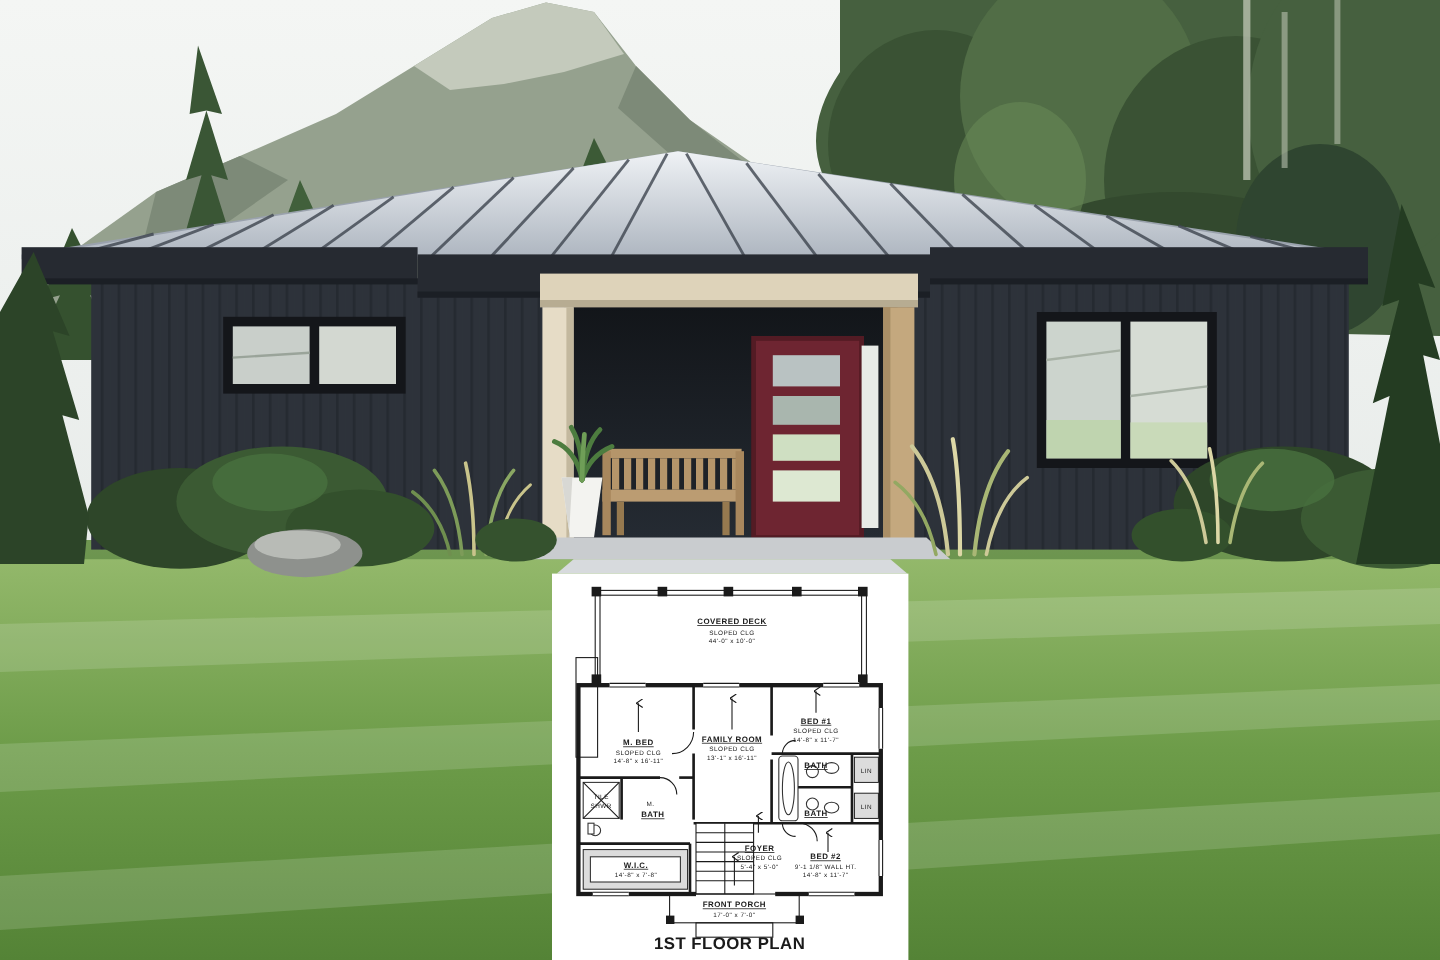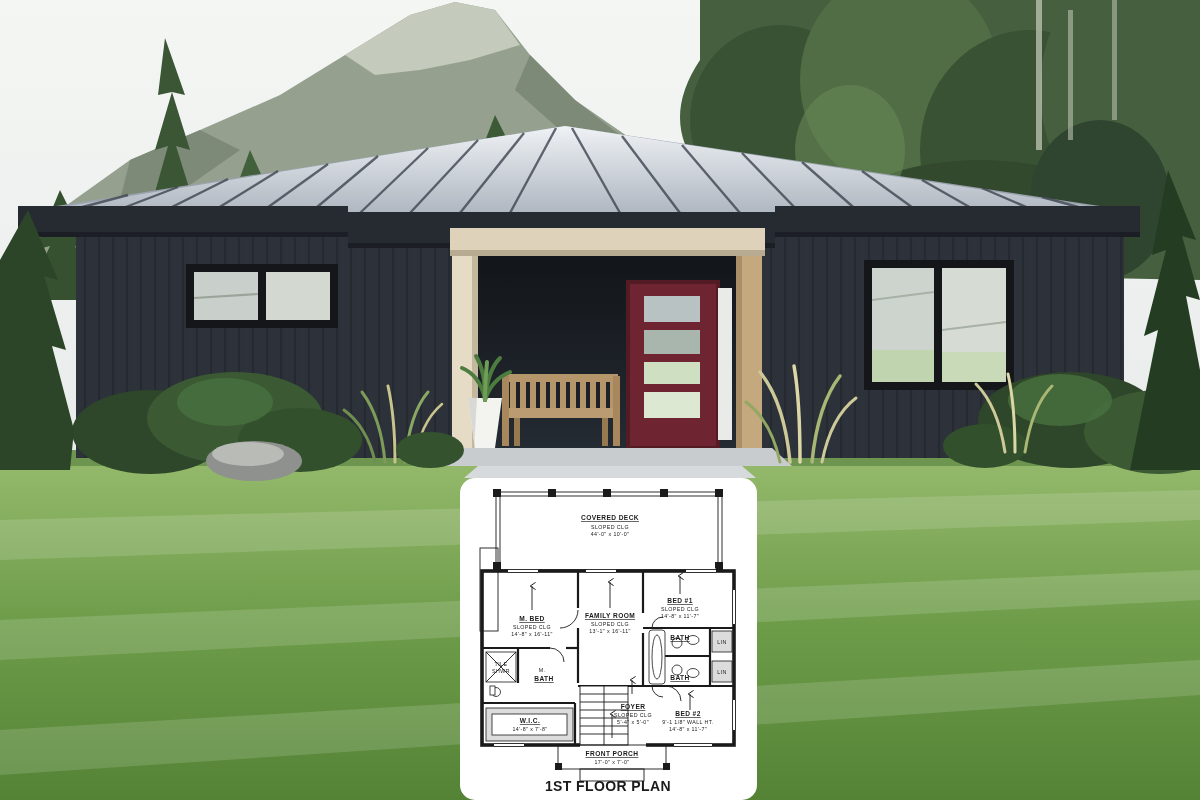--- a/index.html
+++ b/index.html
@@ -9,21 +9,21 @@
     --porch-trim:#ded3ba; --porch-wood:#c4a87e; --door:#6e2531;
     --lawn-light:#93b96a; --lawn-dark:#548336;
     --plan-bg:#ffffff; --plan-ink:#1a1a1a;
   }
   html,body{margin:0;padding:0;background:#fff;}
   #stage{position:relative;width:1200px;height:800px;overflow:hidden;
          font-family:"Liberation Sans",sans-serif;}
   #scene{position:absolute;left:0;top:0;}
   .seam{stroke:#3e454f;stroke-width:2.4;opacity:.8;}
   #plan-panel{position:absolute;left:460px;top:478px;width:297px;height:322px;
-              background:var(--plan-bg);border-radius:15px;}
+              background:var(--plan-bg);}
   .pl-thick{stroke:var(--plan-ink);stroke-width:3.6;fill:none;}
   .pl-mid{stroke:var(--plan-ink);stroke-width:2.2;fill:none;}
   .pl-thin{stroke:var(--plan-ink);stroke-width:.9;fill:none;}
   .pl-gray{fill:#dcdcdc;stroke:var(--plan-ink);stroke-width:.8;}
   .pl-fix{stroke:#333;stroke-width:.9;fill:#fff;}
   text.pl{fill:var(--plan-ink);font-family:"Liberation Sans",sans-serif;
           text-anchor:middle;letter-spacing:.4px;}
   .pl-name{font-size:6.6px;font-weight:bold;text-decoration:underline;}
   .pl-sub{font-size:5.3px;}
   .pl-cap{font-size:14px;letter-spacing:2.5px;font-weight:bold;}

